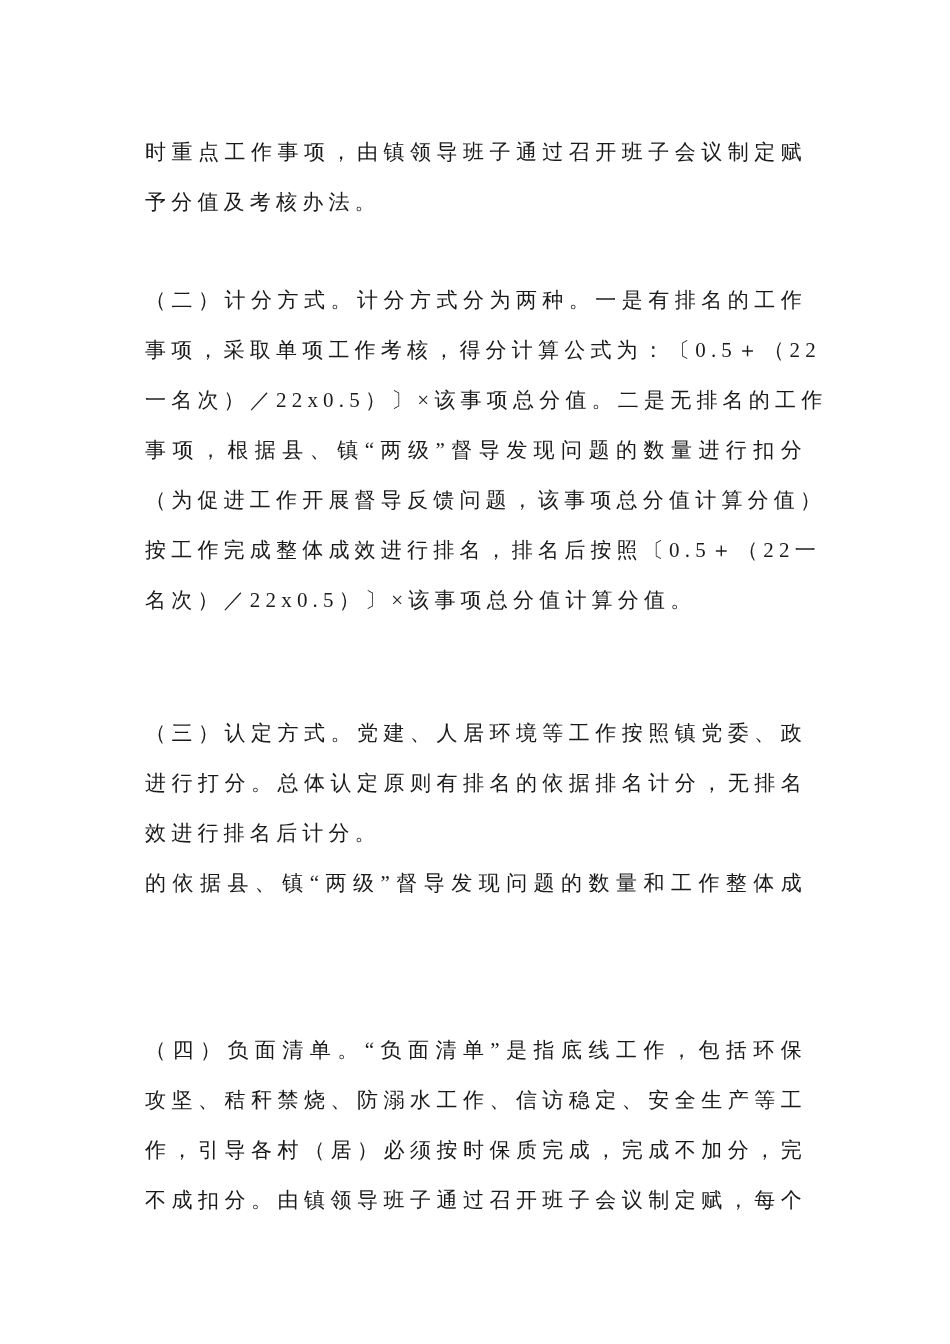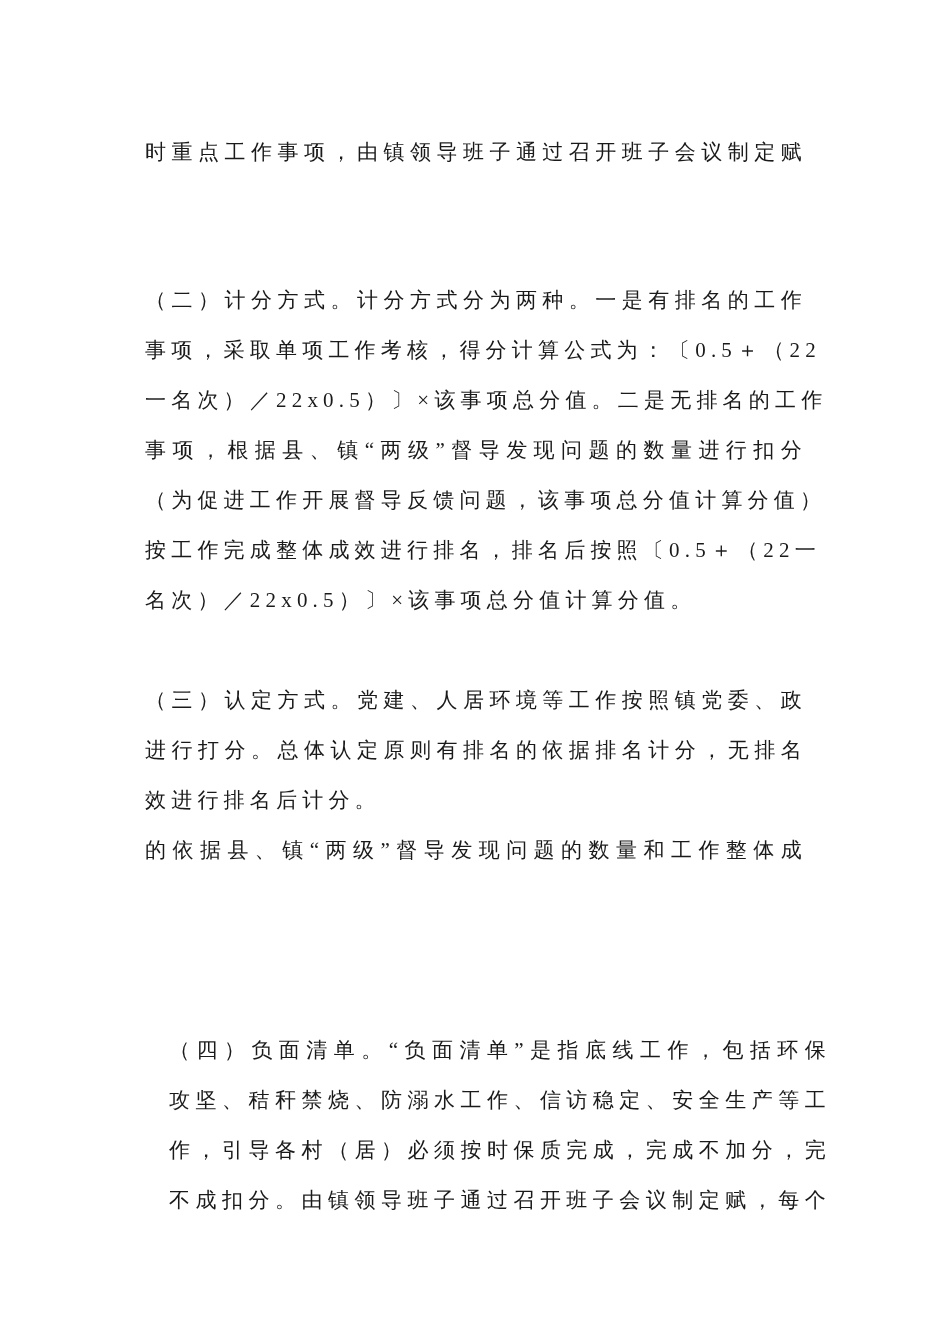--- a/index.html
+++ b/index.html
@@ -42,39 +42,40 @@
     text-align-last: left;
   }
 </style>
 </head>
 <body>
 
 <div class="page">
 
   <div class="para" style="top:127px;">
     <div class="line">时重点工作事项，由镇领导班子通过召开班子会议制定赋</div>
+    <div class="line last">予分值及考核办法。</div>
   </div>
 
   <div class="para" style="top:275px;">
     <div class="line">（二）计分方式。计分方式分为两种。一是有排名的工作</div>
     <div class="line">事项，采取单项工作考核，得分计算公式为：〔0.5＋（22</div>
     <div class="line">一名次）／22x0.5）〕×该事项总分值。二是无排名的工作</div>
     <div class="line">事项，根据县、镇“两级”督导发现问题的数量进行扣分</div>
     <div class="line">（为促进工作开展督导反馈问题，该事项总分值计算分值）</div>
     <div class="line">按工作完成整体成效进行排名，排名后按照〔0.5＋（22一</div>
     <div class="line last">名次）／22x0.5）〕×该事项总分值计算分值。</div>
   </div>
 
-  <div class="para" style="top:675px;">
+  <div class="para" style="top:708px;">
     <div class="line">（三）认定方式。党建、人居环境等工作按照镇党委、政</div>
     <div class="line">进行打分。总体认定原则有排名的依据排名计分，无排名</div>
     <div class="line last">效进行排名后计分。</div>
     <div class="line">的依据县、镇“两级”督导发现问题的数量和工作整体成</div>
   </div>
 
-  <div class="para" style="top:1025px;margin-left:24px;">
+  <div class="para" style="top:1025px;">
     <div class="line">（四）负面清单。“负面清单”是指底线工作，包括环保</div>
     <div class="line">攻坚、秸秆禁烧、防溺水工作、信访稳定、安全生产等工</div>
     <div class="line">作，引导各村（居）必须按时保质完成，完成不加分，完</div>
     <div class="line">不成扣分。由镇领导班子通过召开班子会议制定赋，每个</div>
   </div>
 
 </div>
 
 </body></html>

